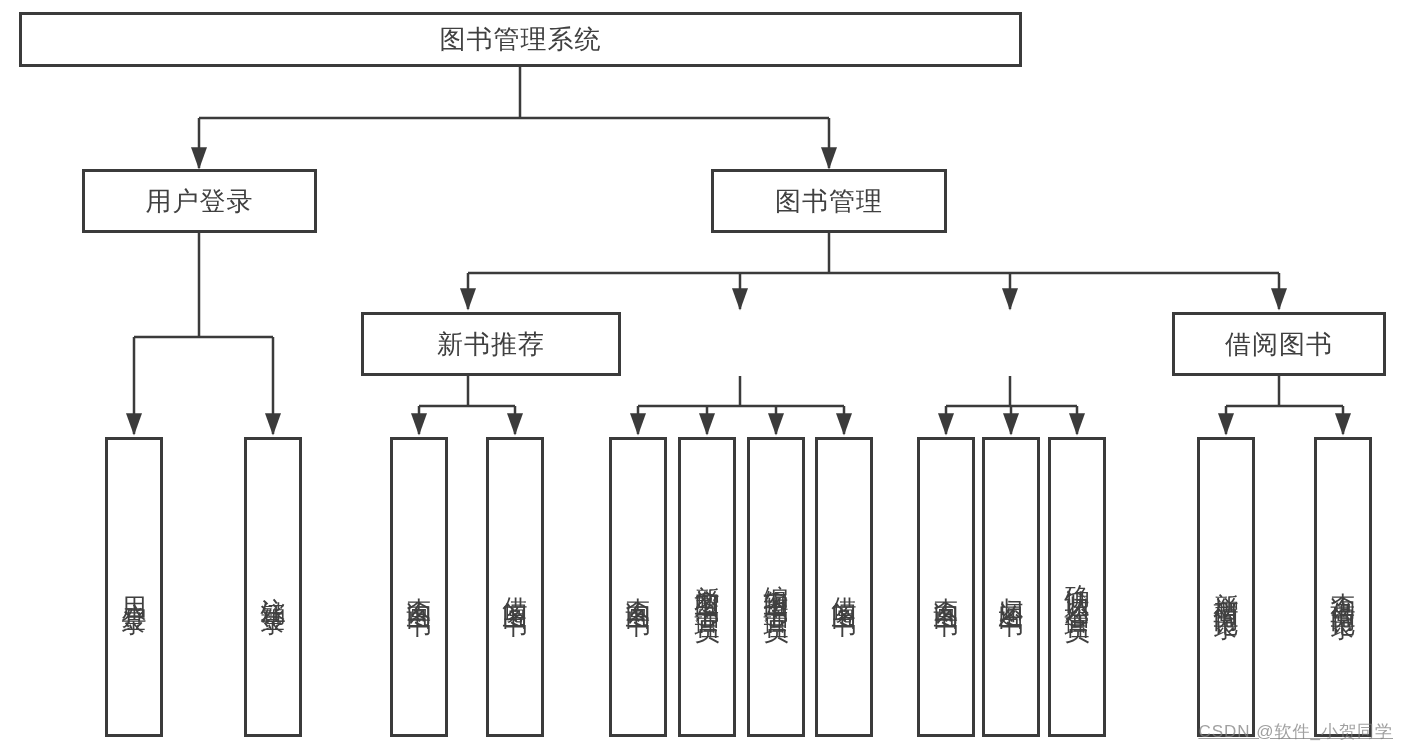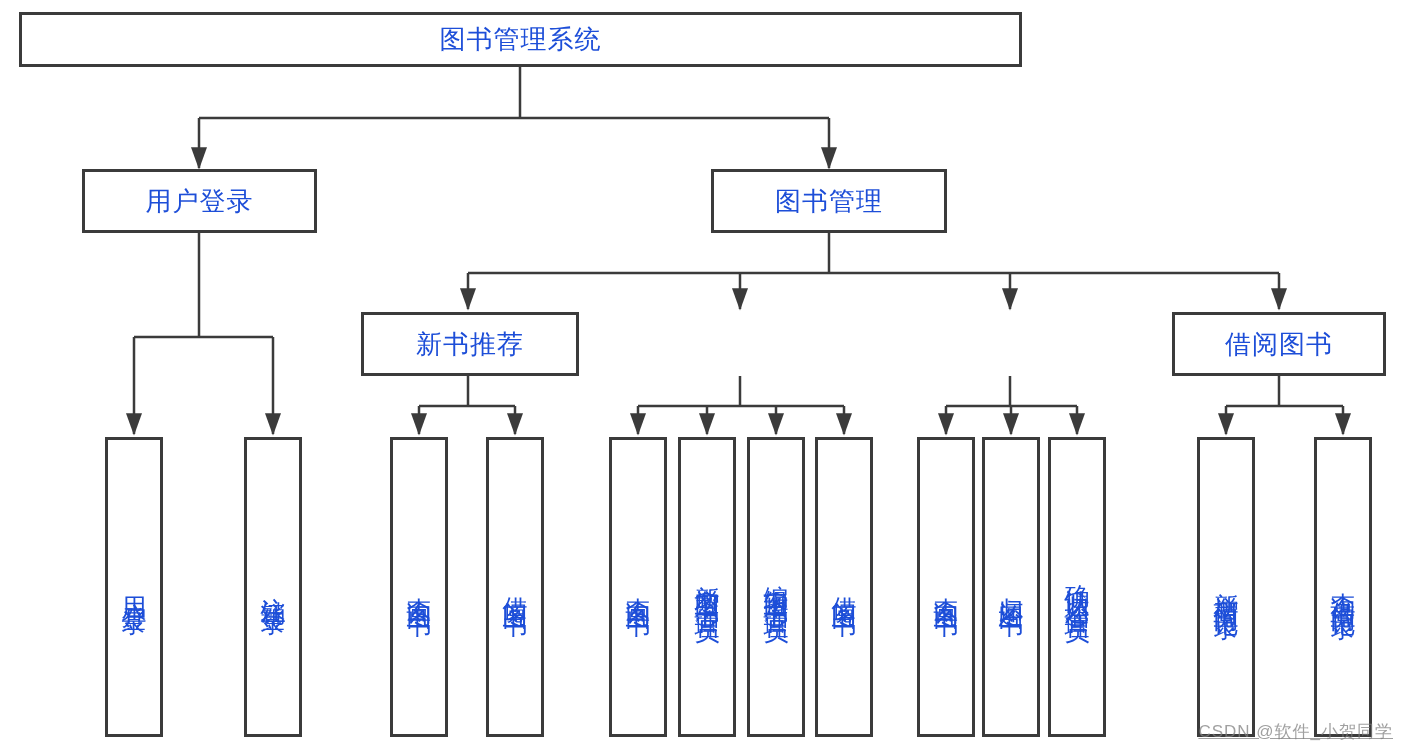--- a/index.html
+++ b/index.html
@@ -23,21 +23,21 @@
   }
   .node {
     position: absolute;
     box-sizing: border-box;
     border: 3px solid #3b3b3b;
     background: #ffffff;
     display: flex;
     align-items: center;
     justify-content: center;
     z-index: 2;
-    color: #1d4ed8;
+    color: #404040;
   }
   .hbox {
     font-size: 26px;
     letter-spacing: 1px;
     white-space: nowrap;
   }
   .vbox span {
     writing-mode: vertical-rl;
     text-orientation: upright;
     font-size: 25px;
@@ -111,21 +111,21 @@
       <path d="M1226,406 V434" marker-end="url(#arrow)"></path>
       <path d="M1343,406 V434" marker-end="url(#arrow)"></path>
     </g>
   </svg>
 
   <div class="node hbox" style="left:19px;top:12px;width:1003px;height:55px">图书管理系统</div>
 
   <div class="node hbox" style="left:82px;top:169px;width:235px;height:64px">用户登录</div>
   <div class="node hbox" style="left:711px;top:169px;width:236px;height:64px">图书管理</div>
 
-  <div class="node hbox" style="left:361px;top:312px;width:218px;height:64px">新书推荐</div>
+  <div class="node hbox" style="left:361px;top:312px;width:260px;height:64px">新书推荐</div>
   <div class="node hbox" style="left:1172px;top:312px;width:214px;height:64px">借阅图书</div>
 
   <div class="node vbox" style="left:105px;top:437px;width:58px;height:300px">
     <span>用户登录</span>
   </div>
   <div class="node vbox" style="left:244px;top:437px;width:58px;height:300px">
     <span>注销登录</span>
   </div>
 
   <div class="node vbox" style="left:390px;top:437px;width:58px;height:300px">

